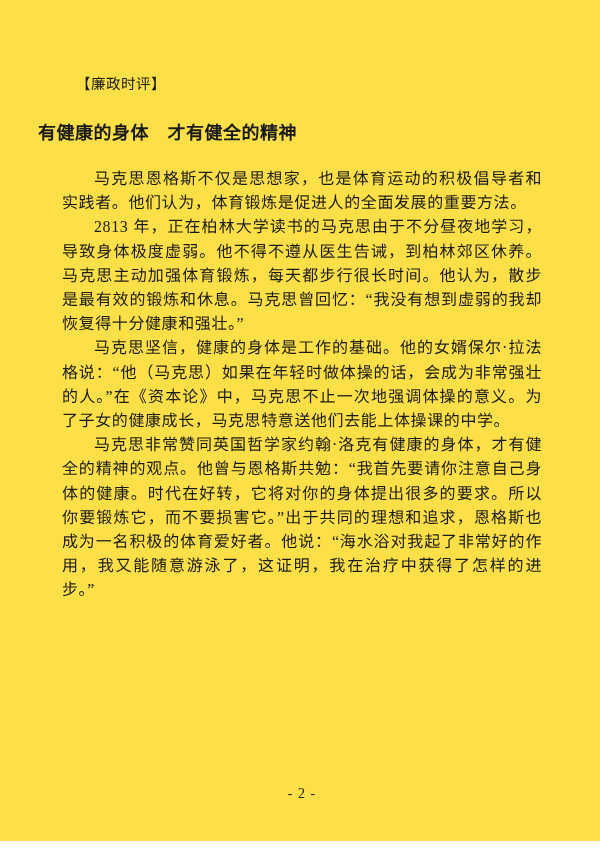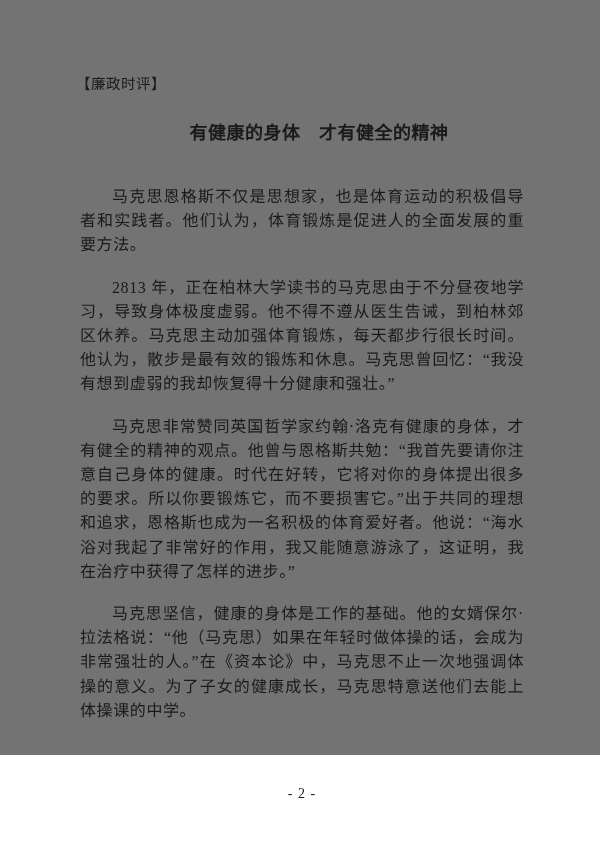--- a/index.html
+++ b/index.html
@@ -10,59 +10,58 @@
   body {
     width: 600px;
     height: 849px;
     font-family: "Liberation Serif", "DejaVu Serif", serif;
     color: #1a1a1a;
     overflow: hidden;
   }
   .page {
     position: relative;
     width: 600px;
-    height: 755px;
-    background: #737373;
+    height: 841px;
+    background: #fde047;
   }
   .section-tag {
     position: absolute;
     left: 76px;
     top: 74px;
     font-size: 14.5px;
     line-height: 20px;
     letter-spacing: 0.5px;
     white-space: nowrap;
   }
   .doc-title {
     position: absolute;
     left: 0;
     right: 0;
     top: 120px;
     margin: 0;
     padding-left: 38px; 
-    text-align: center;
     font-size: 18px;
     font-weight: bold;
     line-height: 26px;
     letter-spacing: 0.5px;
     white-space: nowrap;
   }
   .doc-body {
     position: absolute;
     left: 62px;
     top: 167px;
     width: 480px;
     font-size: 16px;
     line-height: 24.2px;
     text-align: justify;
     text-justify: inter-ideograph;
     letter-spacing: 0.6px;
   }
   .doc-body p {
-    margin: 18px;
+    margin: 0;
     padding: 0;
     text-indent: 2em;
   }
   .page-footer {
     position: absolute;
     left: 62px;
     width: 480px;
     top: 785px;
     text-align: center;
     font-size: 14px;
@@ -74,18 +73,18 @@
 <body>
 
 <div class="page">
   <div class="section-tag">【廉政时评】</div>
 
   <h1 class="doc-title">有健康的身体　才有健全的精神</h1>
 
   <div class="doc-body">
       <p>马克思恩格斯不仅是思想家，也是体育运动的积极倡导者和实践者。他们认为，体育锻炼是促进人的全面发展的重要方法。</p>
       <p>2813 年，正在柏林大学读书的马克思由于不分昼夜地学习，导致身体极度虚弱。他不得不遵从医生告诫，到柏林郊区休养。马克思主动加强体育锻炼，每天都步行很长时间。他认为，散步是最有效的锻炼和休息。马克思曾回忆：“我没有想到虚弱的我却恢复得十分健康和强壮。”</p>
+      <p>马克思坚信，健康的身体是工作的基础。他的女婿保尔·拉法格说：“他（马克思）如果在年轻时做体操的话，会成为非常强壮的人。”在《资本论》中，马克思不止一次地强调体操的意义。为了子女的健康成长，马克思特意送他们去能上体操课的中学。</p>
       <p>马克思非常赞同英国哲学家约翰·洛克有健康的身体，才有健全的精神的观点。他曾与恩格斯共勉：“我首先要请你注意自己身体的健康。时代在好转，它将对你的身体提出很多的要求。所以你要锻炼它，而不要损害它。”出于共同的理想和追求，恩格斯也成为一名积极的体育爱好者。他说：“海水浴对我起了非常好的作用，我又能随意游泳了，这证明，我在治疗中获得了怎样的进步。”</p>
-      <p>马克思坚信，健康的身体是工作的基础。他的女婿保尔·拉法格说：“他（马克思）如果在年轻时做体操的话，会成为非常强壮的人。”在《资本论》中，马克思不止一次地强调体操的意义。为了子女的健康成长，马克思特意送他们去能上体操课的中学。</p>
     </div>
 
   <div class="page-footer">- 2 -</div>
 </div>
 
 </body></html>

